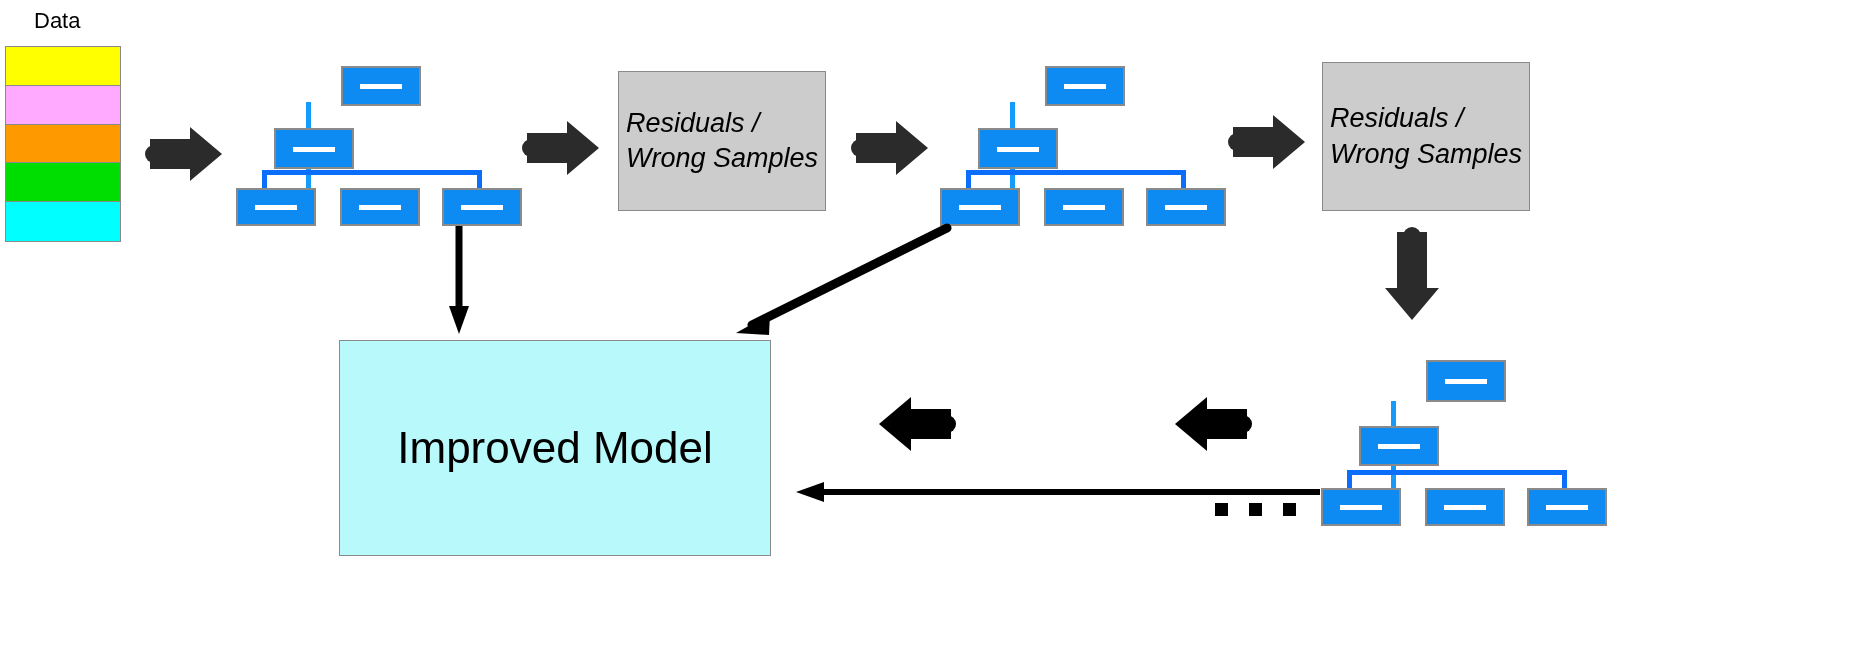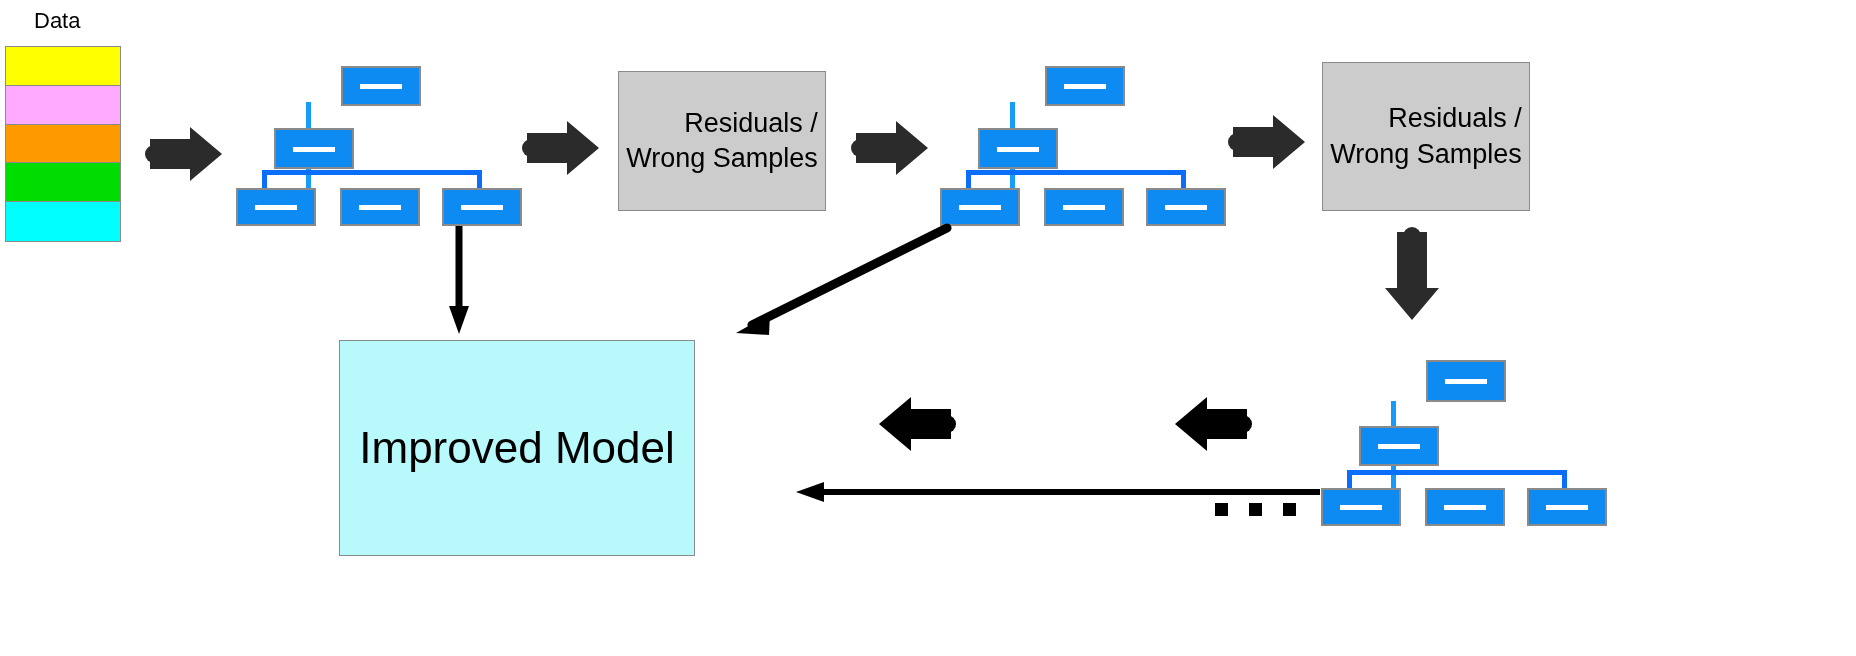--- a/index.html
+++ b/index.html
@@ -37,24 +37,25 @@
   .data-band:last-child { border-bottom: none; }
 
   
   .gray-box {
     background: #cccccc;
     border: 1px solid #8a8a8a;
     box-sizing: border-box;
     display: flex;
     align-items: center;
     justify-content: center;
-    text-align: right;
+    text-align: left;
     font-size: 27px;
     line-height: 1.30;
     color: #000000;
+    font-style: italic;
   }
 
   
   .model-box {
     background: #b8f9fb;
     border: 1px solid #8a8a8a;
     box-sizing: border-box;
     display: flex;
     align-items: center;
     justify-content: center;
@@ -122,21 +123,21 @@
     </div>
   </div>
 
   <div class="abs gray-box" style="left:1322px; top:62px; width:208px; height:149px;">
     <div>
       <div>Residuals /</div>
       <div>Wrong Samples</div>
     </div>
   </div>
 
-  <div class="abs model-box" style="left: 339px; top: 340px; width: 356px; height: 216px; background: rgb(184, 249, 251); border-color: rgb(138, 138, 138);">
+  <div class="abs model-box" style="left: 339px; top: 340px; width: 432px; height: 216px; background: rgb(184, 249, 251); border-color: rgb(138, 138, 138);">
     <span>Improved Model</span>
   </div>
 
   <div class="tree" id="tree-1" style="left:236px; top:66px; width:290px; height:160px;">
 
     <div class="edge-light" style="left:70px; top:36px; width:5px; height:102px;"></div>
 
     <div class="edge" style="left: 43px; top: 82px; width: 32px; height: 5px; background: rgb(11, 110, 251);"></div>
 
     <div class="edge" style="left: 26px; top: 104px; width: 220px; height: 5px; background: rgb(11, 110, 251);"></div>

